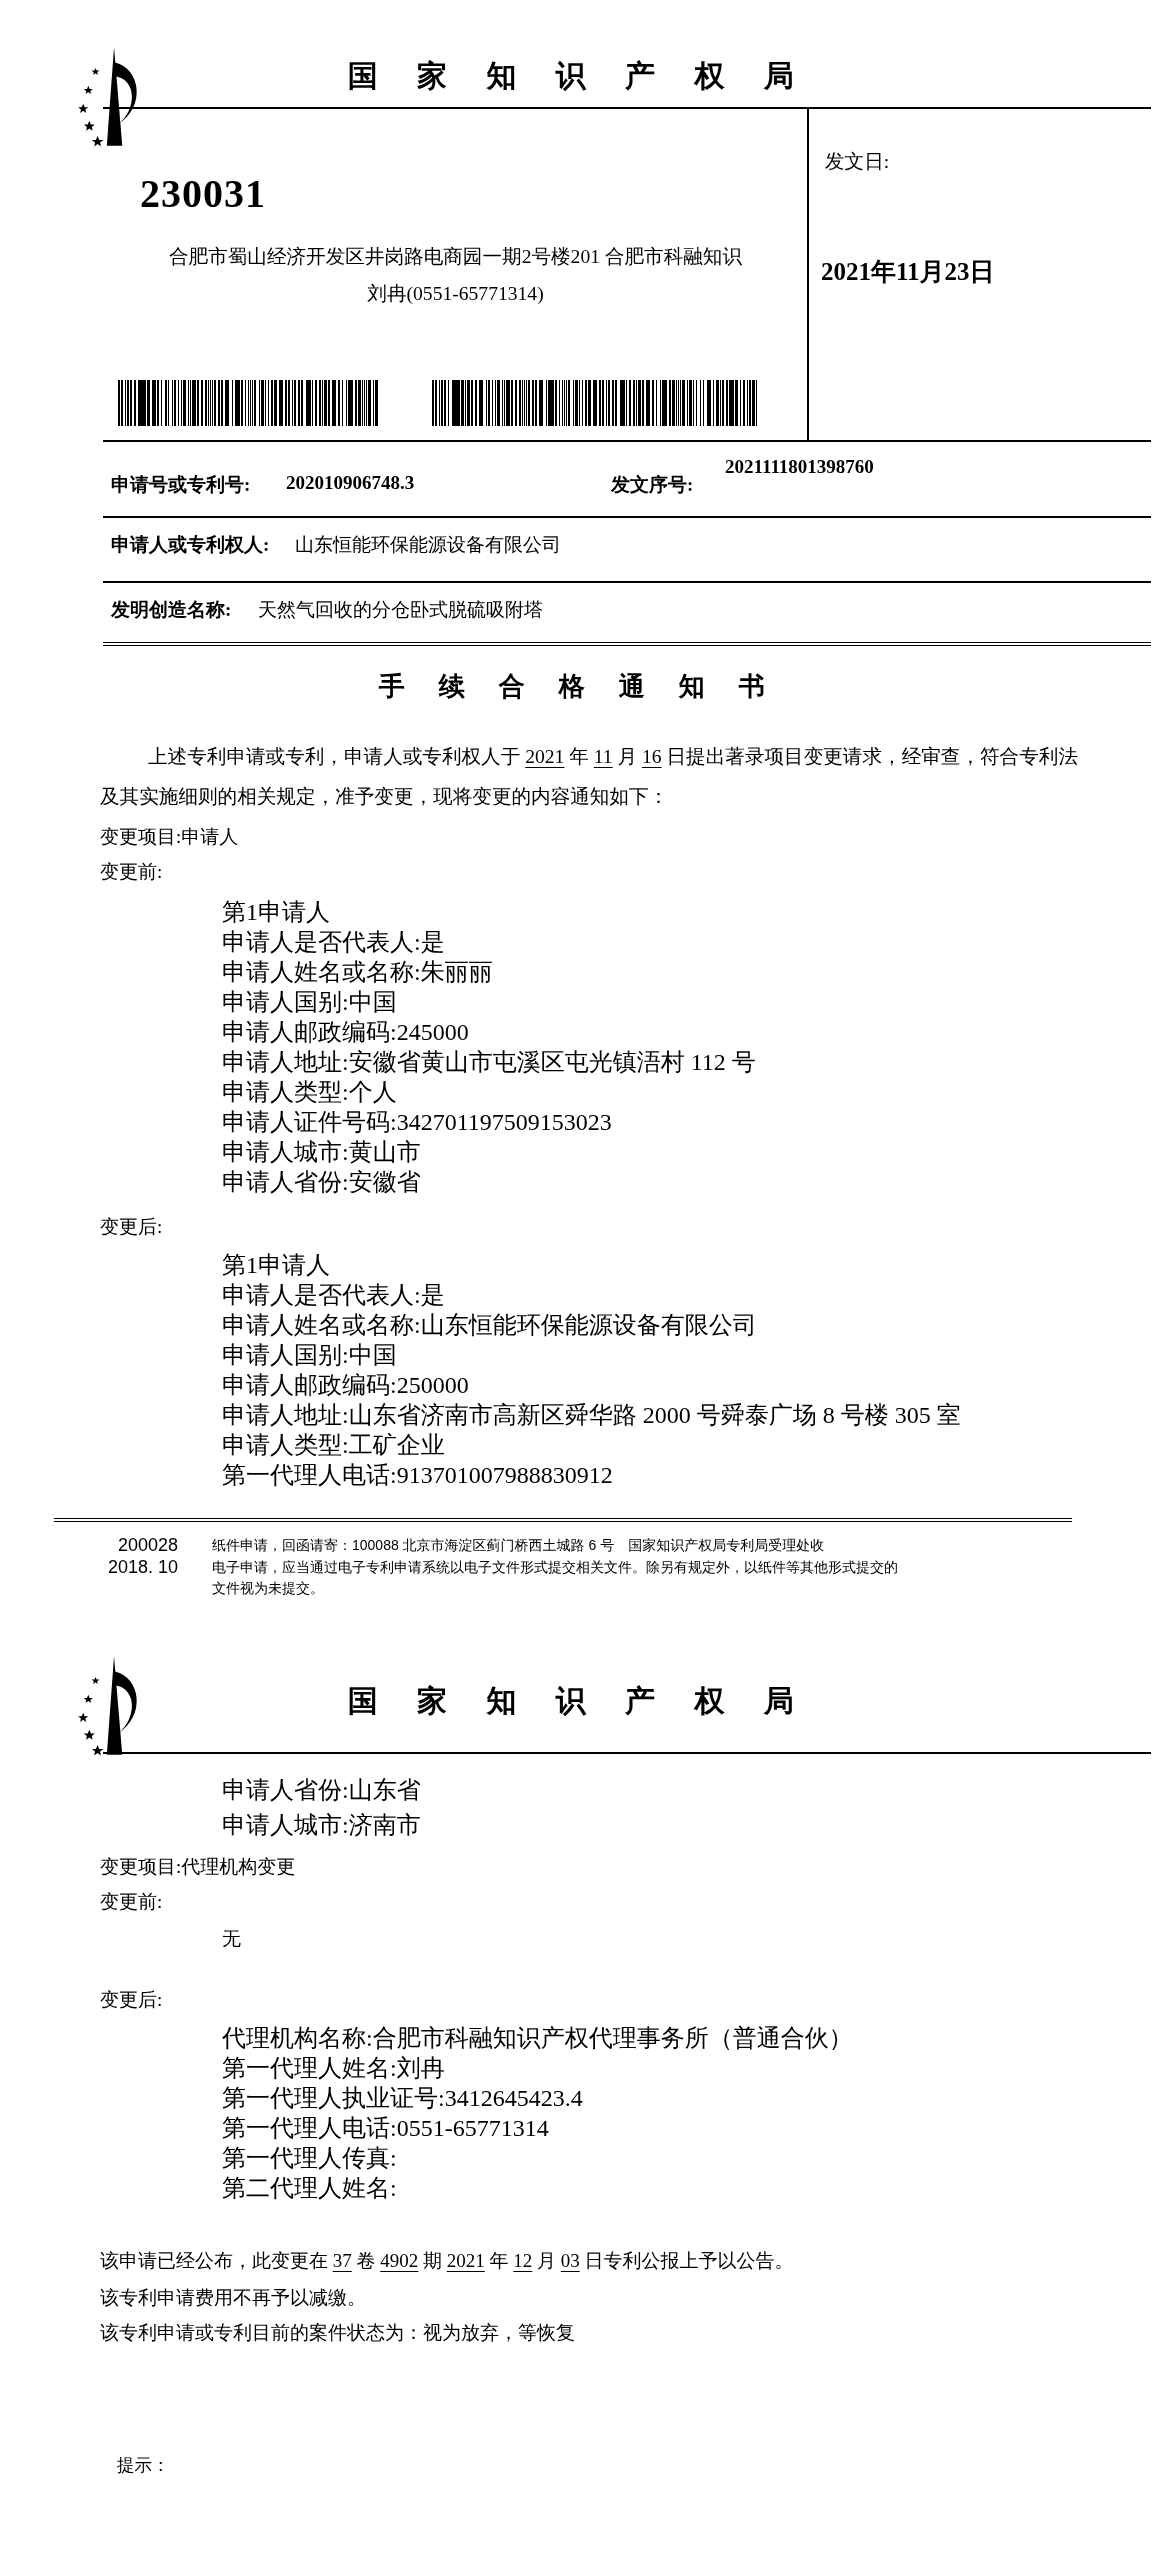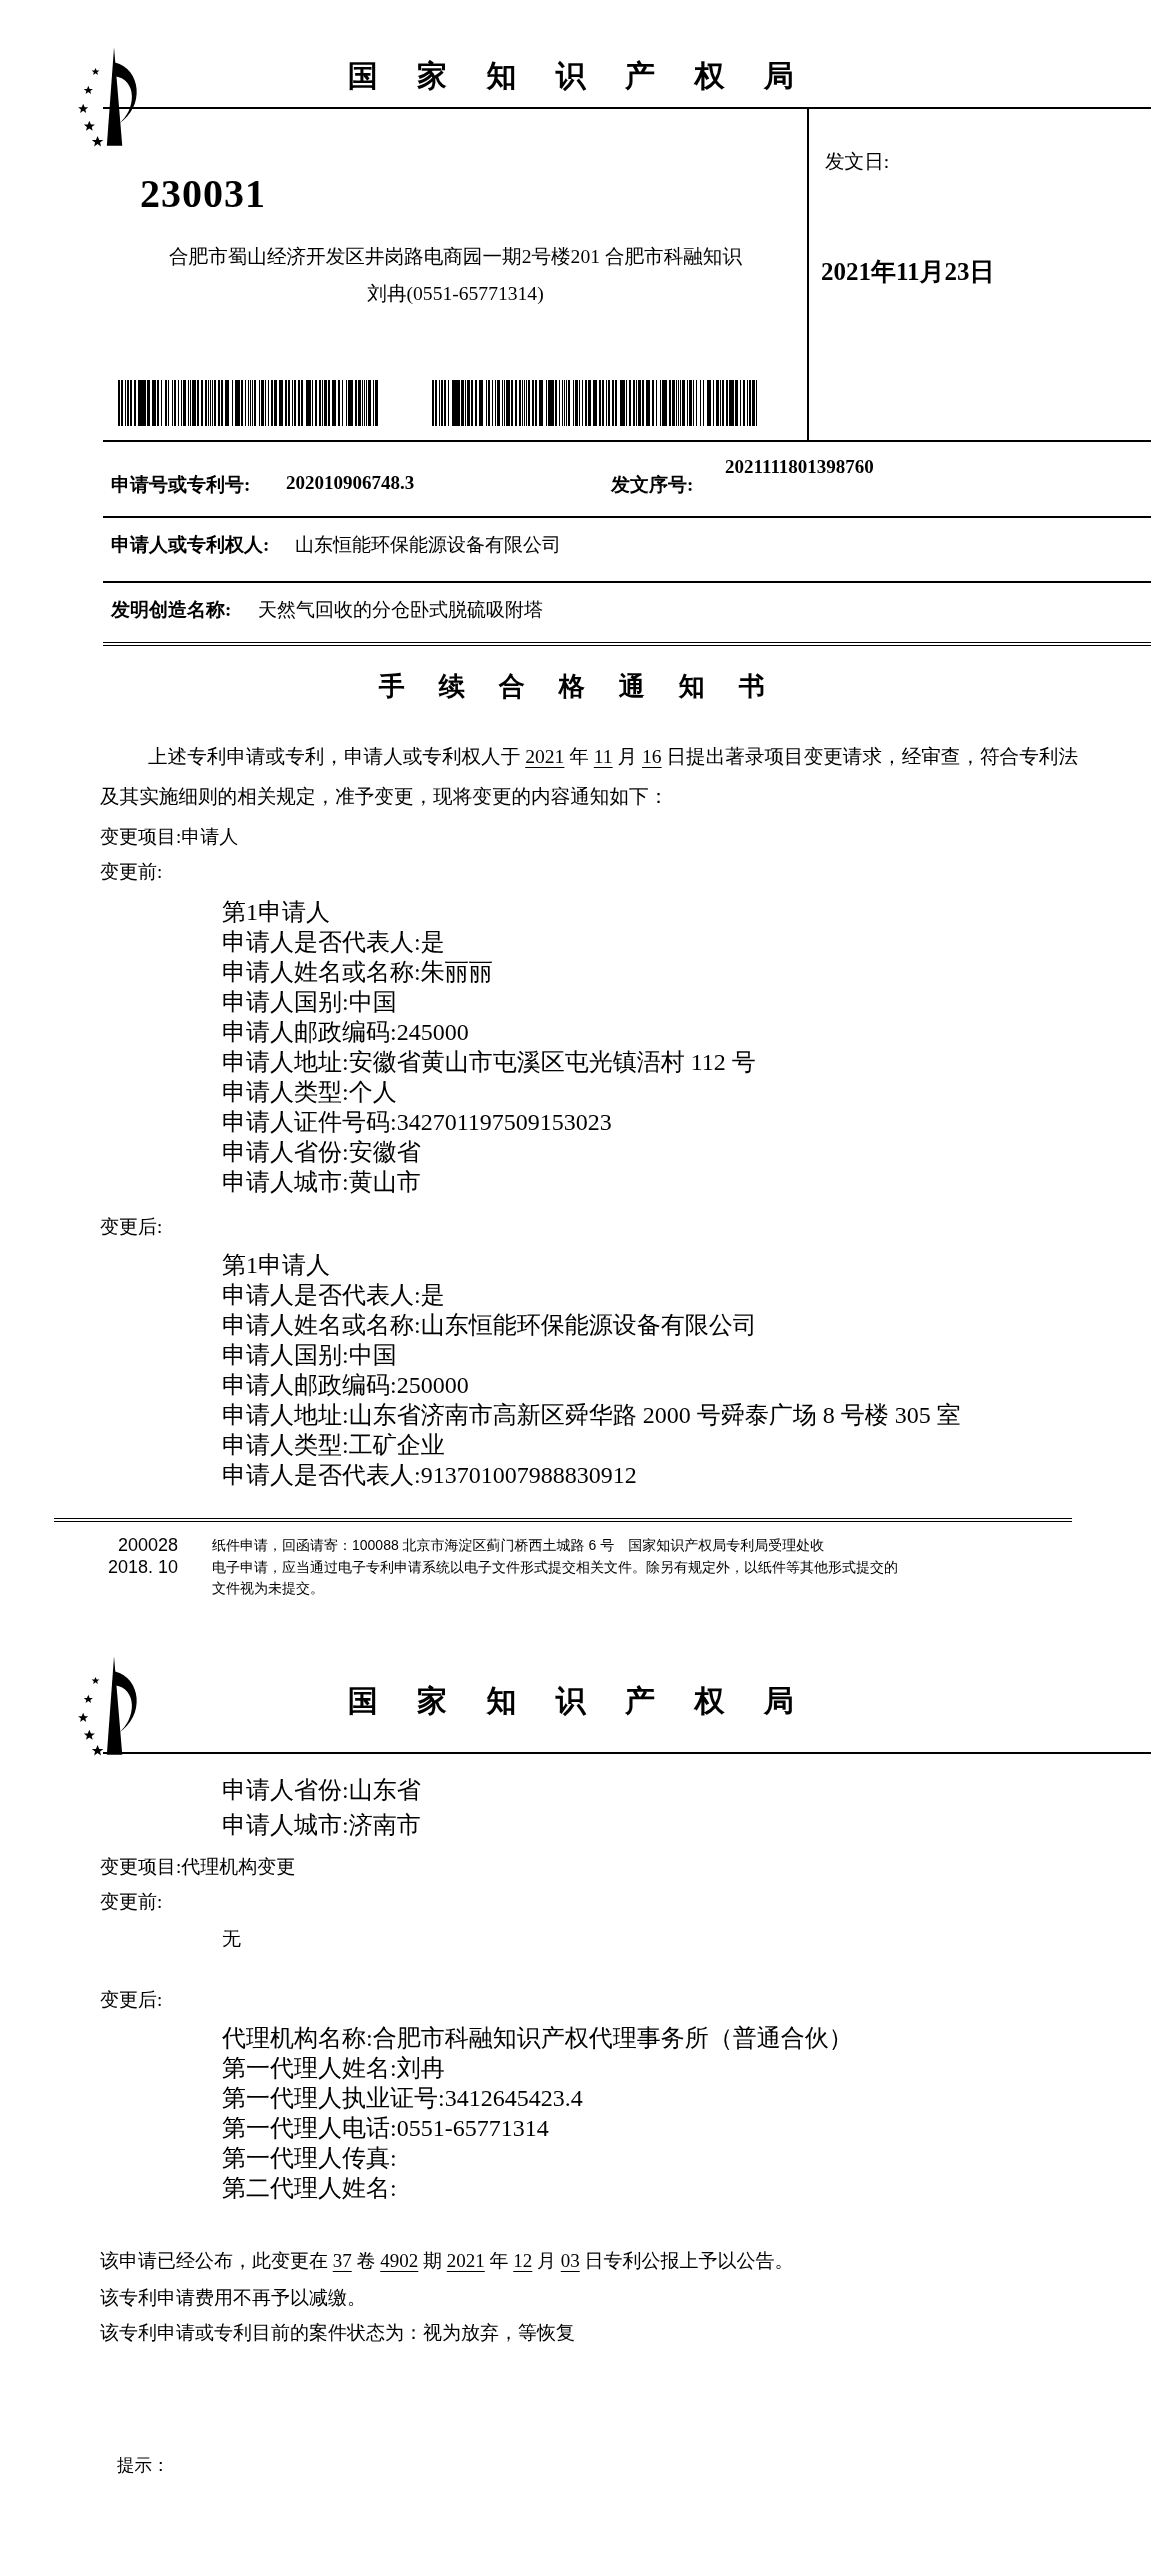--- a/index.html
+++ b/index.html
@@ -105,35 +105,35 @@
 
   <div class="block" style="left:222px;top:897px;">
     <div>第1申请人</div>
     <div>申请人是否代表人:是</div>
     <div>申请人姓名或名称:朱丽丽</div>
     <div>申请人国别:中国</div>
     <div>申请人邮政编码:245000</div>
     <div>申请人地址:安徽省黄山市屯溪区屯光镇浯村 112 号</div>
     <div>申请人类型:个人</div>
     <div>申请人证件号码:342701197509153023</div>
+    <div>申请人城市:黄山市</div>
     <div>申请人省份:安徽省</div>
-    <div>申请人城市:黄山市</div>
   </div>
 
   <div class="fieldlab" style="left:100px;top:1214px;">变更后:</div>
 
   <div class="block" style="left:222px;top:1250px;">
     <div>第1申请人</div>
     <div>申请人是否代表人:是</div>
     <div>申请人姓名或名称:山东恒能环保能源设备有限公司</div>
     <div>申请人国别:中国</div>
     <div>申请人邮政编码:250000</div>
     <div>申请人地址:山东省济南市高新区舜华路 2000 号舜泰广场 8 号楼 305 室</div>
     <div>申请人类型:工矿企业</div>
-    <div>申请人是否代表人:913701007988830912</div>
+    <div>第一代理人电话:913701007988830912</div>
   </div>
 
   <div class="dline" style="top:1518px;left:54px;width:1018px;"></div>
   <div class="footcodes" style="left:108px;top:1535px;">
     <div>200028</div>
     <div>2018. 10</div>
   </div>
   <div class="foottext" style="left:212px;top:1535px;">
     <div>纸件申请，回函请寄：100088 北京市海淀区蓟门桥西土城路 6 号　国家知识产权局专利局受理处收</div>
     <div>电子申请，应当通过电子专利申请系统以电子文件形式提交相关文件。除另有规定外，以纸件等其他形式提交的</div>

